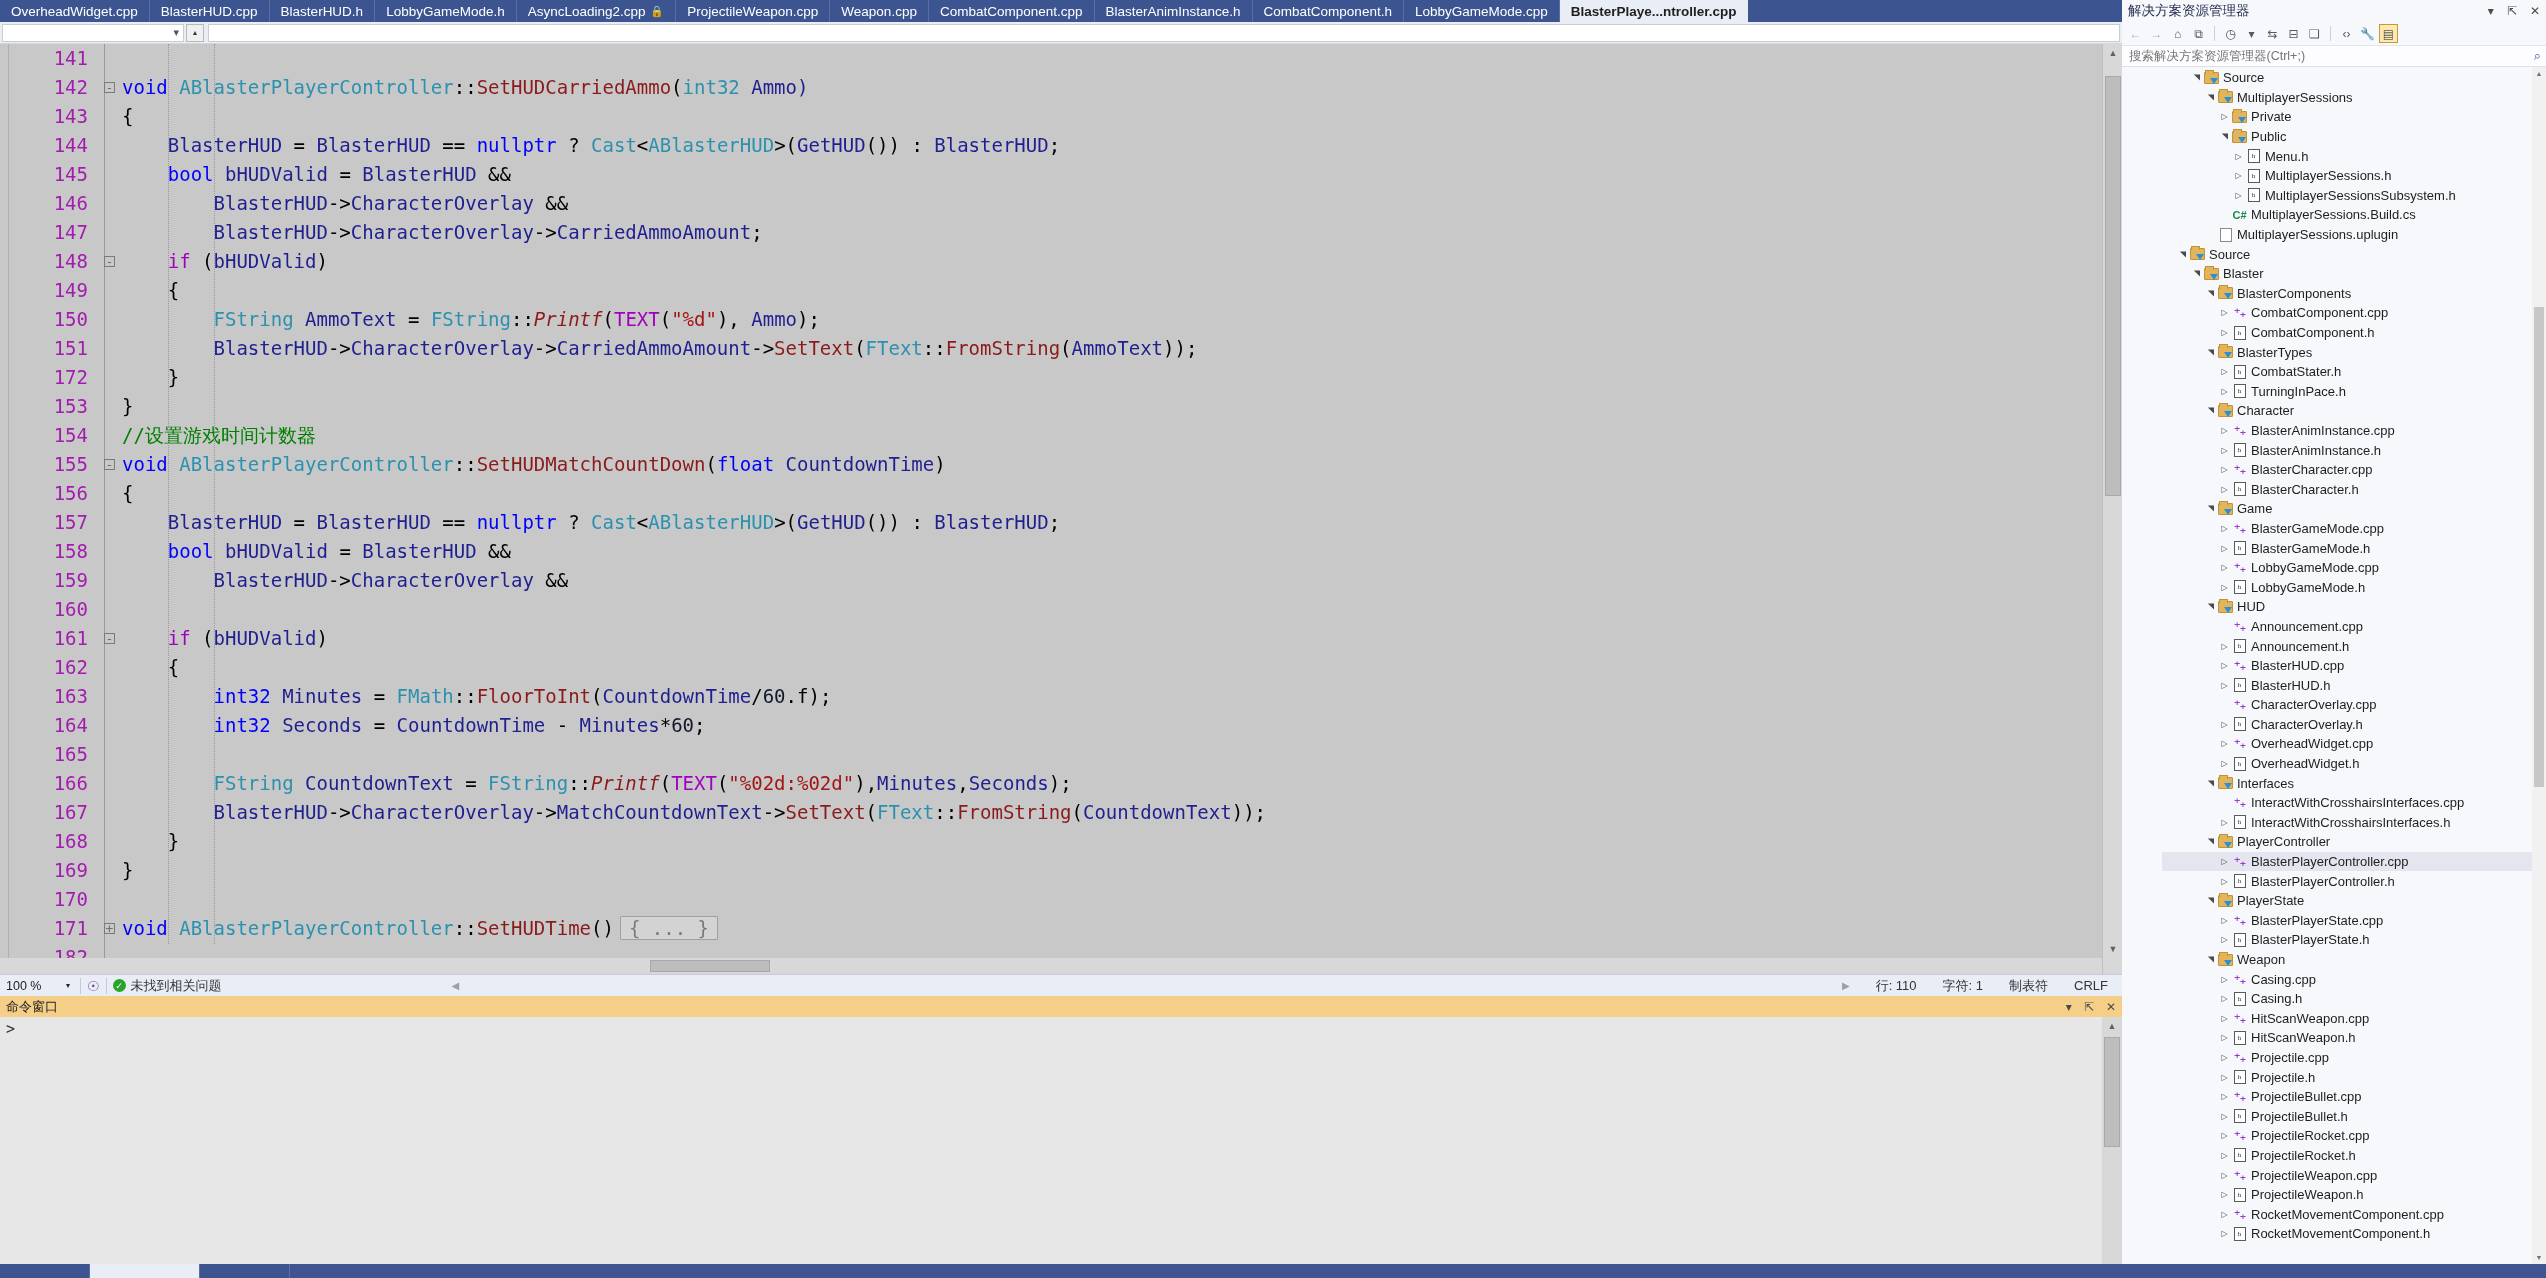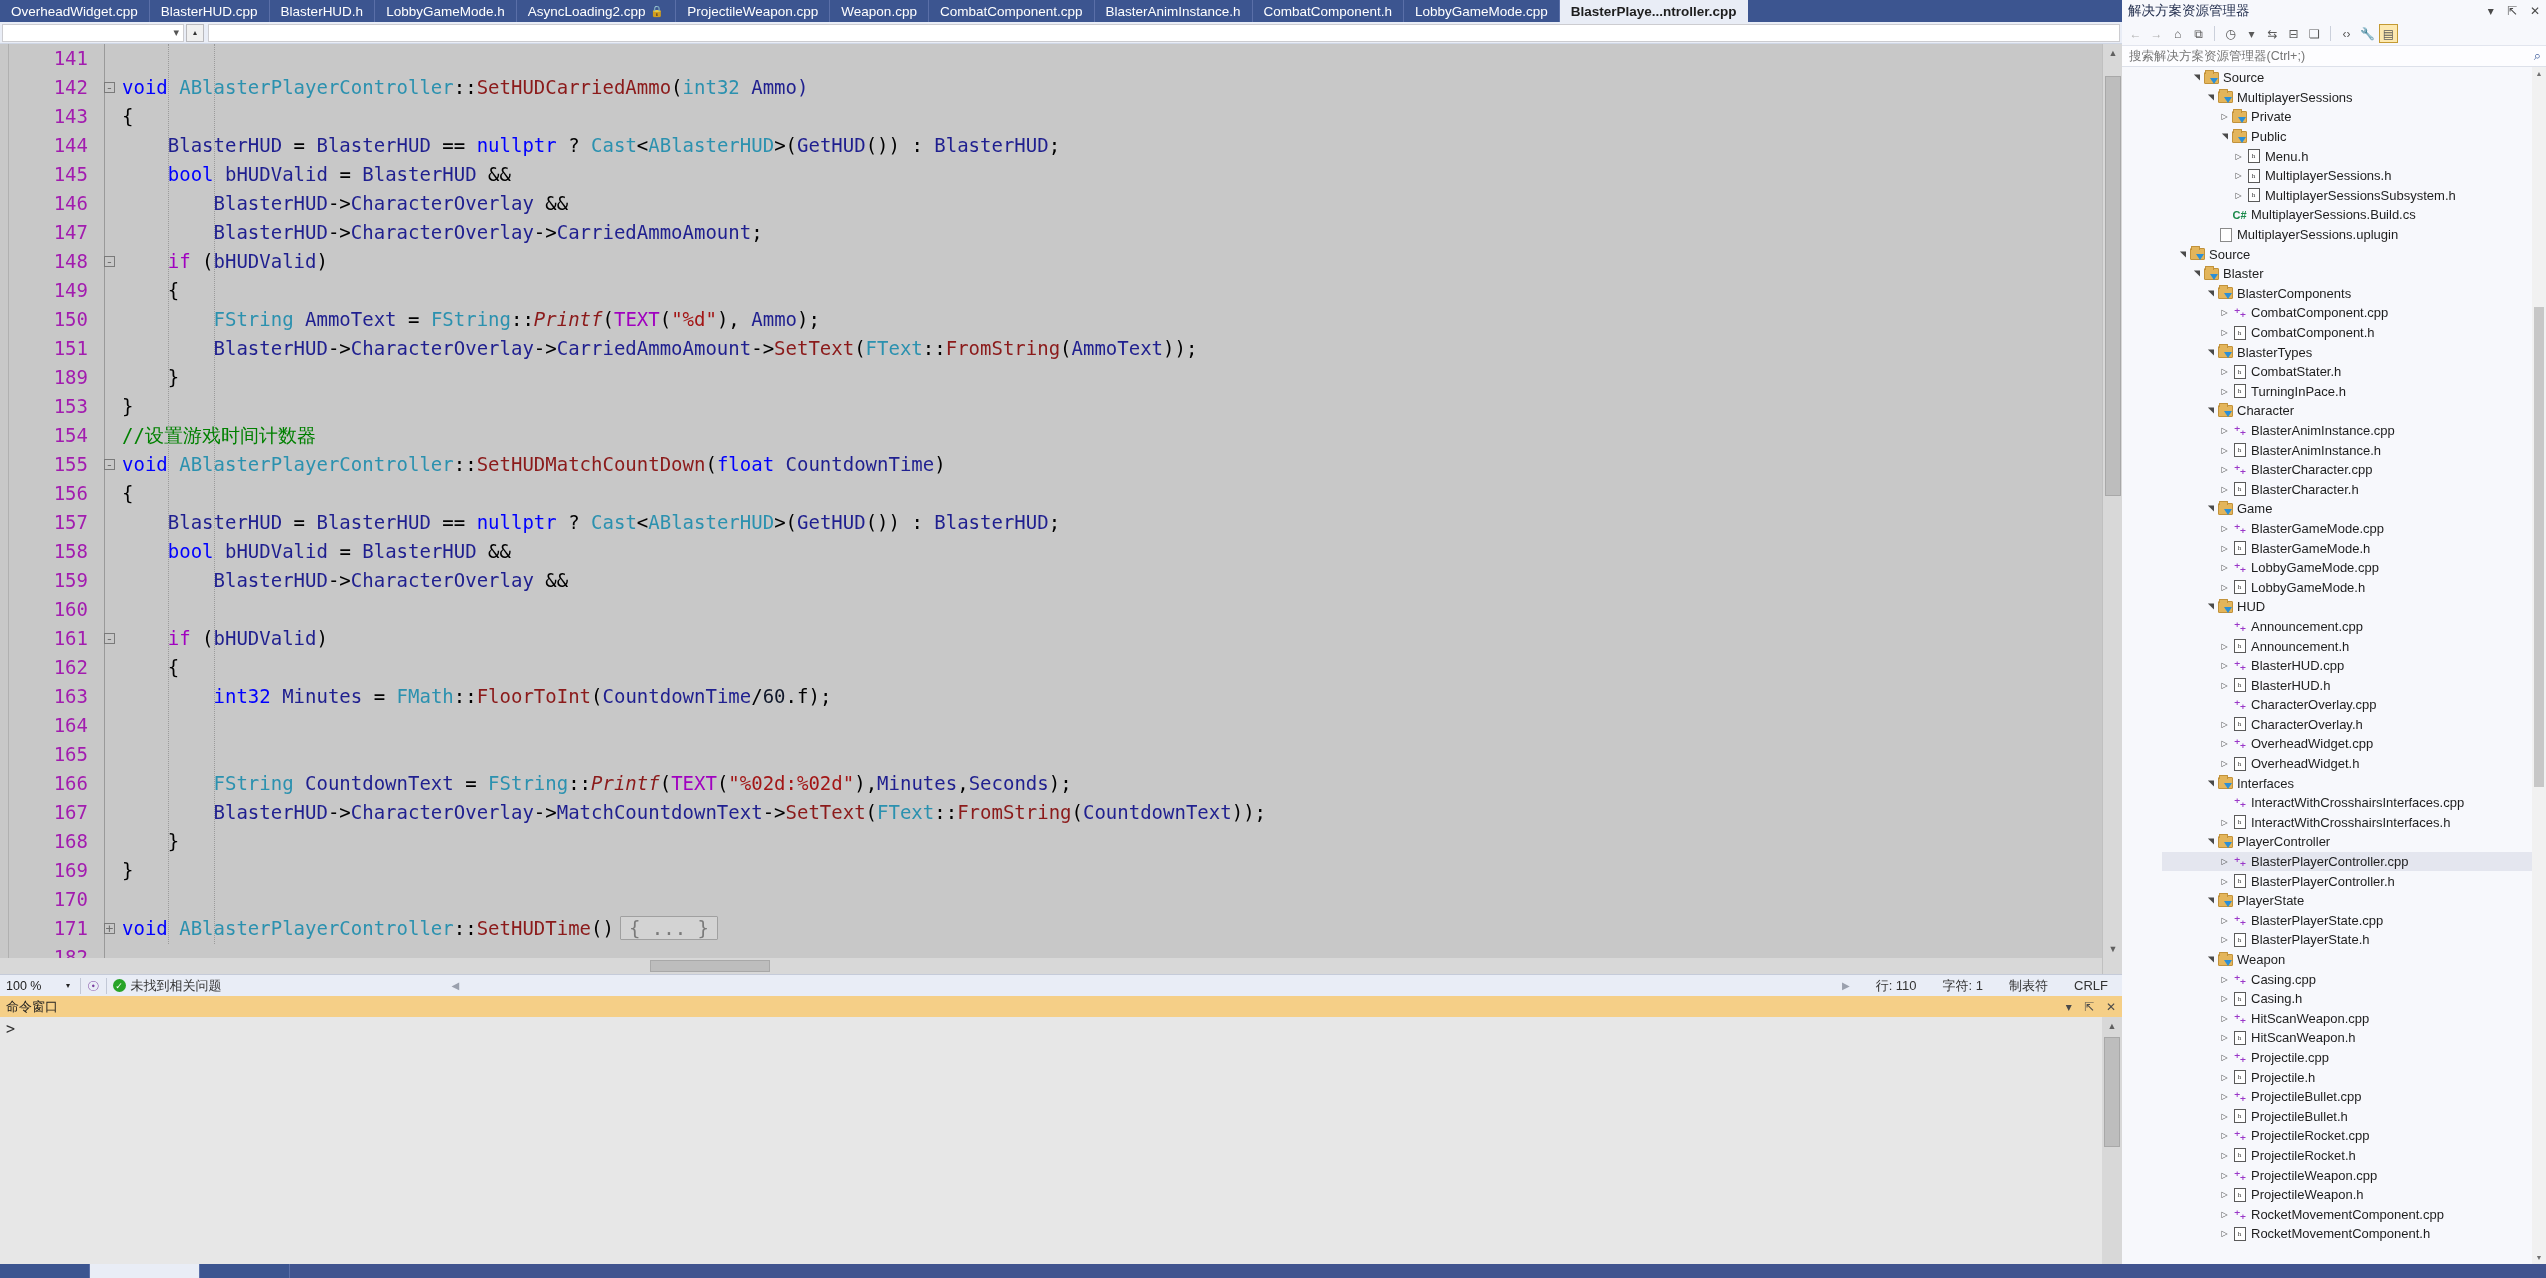--- a/index.html
+++ b/index.html
@@ -339,33 +339,33 @@
         <div class="line"><span class="lnum">142</span><span class="fold" style="border: 1px solid rgb(122, 122, 122); width: 11px; height: 11px; line-height: 9px; top: 9px; background: rgb(200, 200, 200);">-</span><span class="code"><span class="k">void </span><span class="ty">ABlasterPlayerController</span><span class="pl">::</span><span class="fn">SetHUDCarriedAmmo</span><span class="pl">(</span><span class="ty">int32</span><span class="id"> Ammo)</span></span></div>
         <div class="line"><span class="lnum">143</span><span class="code"><span class="pl">{</span></span></div>
         <div class="line"><span class="lnum">144</span><span class="code"><span class="id">    BlasterHUD </span><span class="pl">= </span><span class="id">BlasterHUD </span><span class="pl">== </span><span class="k">nullptr</span><span class="pl"> ? </span><span class="ty">Cast</span><span class="pl">&lt;</span><span class="ty">ABlasterHUD</span><span class="pl">&gt;(</span><span class="id">GetHUD</span><span class="pl">()) : </span><span class="id">BlasterHUD</span><span class="pl">;</span></span></div>
         <div class="line"><span class="lnum">145</span><span class="code"><span class="pl">    </span><span class="k">bool</span><span class="id"> bHUDValid </span><span class="pl">= </span><span class="id">BlasterHUD </span><span class="pl">&amp;&amp;</span></span></div>
         <div class="line"><span class="lnum">146</span><span class="code"><span class="id">        BlasterHUD</span><span class="pl">-&gt;</span><span class="id">CharacterOverlay </span><span class="pl">&amp;&amp;</span></span></div>
         <div class="line"><span class="lnum">147</span><span class="code"><span class="id">        BlasterHUD</span><span class="pl">-&gt;</span><span class="id">CharacterOverlay</span><span class="pl">-&gt;</span><span class="id">CarriedAmmoAmount</span><span class="pl">;</span></span></div>
         <div class="line"><span class="lnum">148</span><span class="fold" style="border: 1px solid rgb(122, 122, 122); width: 11px; height: 11px; line-height: 9px; top: 9px; background: rgb(200, 200, 200);">-</span><span class="code"><span class="pl">    </span><span class="kv">if</span><span class="pl"> (</span><span class="id">bHUDValid</span><span class="pl">)</span></span></div>
         <div class="line"><span class="lnum">149</span><span class="code"><span class="pl">    {</span></span></div>
         <div class="line"><span class="lnum">150</span><span class="code"><span class="pl">        </span><span class="ty">FString</span><span class="id"> AmmoText </span><span class="pl">= </span><span class="ty">FString</span><span class="pl">::</span><span class="fn" style="font-style: italic;">Printf</span><span class="pl">(</span><span class="kv">TEXT</span><span class="pl">(</span><span class="str">"%d"</span><span class="pl">), </span><span class="id">Ammo</span><span class="pl">);</span></span></div>
         <div class="line"><span class="lnum">151</span><span class="code"><span class="id">        BlasterHUD</span><span class="pl">-&gt;</span><span class="id">CharacterOverlay</span><span class="pl">-&gt;</span><span class="id">CarriedAmmoAmount</span><span class="pl">-&gt;</span><span class="fn">SetText</span><span class="pl">(</span><span class="ty">FText</span><span class="pl">::</span><span class="fn">FromString</span><span class="pl">(</span><span class="id">AmmoText</span><span class="pl">));</span></span></div>
-        <div class="line"><span class="lnum">189</span><span class="code"><span class="pl">    }</span></span></div>
+        <div class="line"><span class="lnum">172</span><span class="code"><span class="pl">    }</span></span></div>
         <div class="line"><span class="lnum">153</span><span class="code"><span class="pl">}</span></span></div>
         <div class="line"><span class="lnum">154</span><span class="code"><span class="cm">//设置游戏时间计数器</span></span></div>
         <div class="line"><span class="lnum">155</span><span class="fold" style="border: 1px solid rgb(122, 122, 122); width: 11px; height: 11px; line-height: 9px; top: 9px; background: rgb(200, 200, 200);">-</span><span class="code"><span class="k">void </span><span class="ty">ABlasterPlayerController</span><span class="pl">::</span><span class="fn">SetHUDMatchCountDown</span><span class="pl">(</span><span class="k">float</span><span class="id"> CountdownTime</span><span class="pl">)</span></span></div>
         <div class="line"><span class="lnum">156</span><span class="code"><span class="pl">{</span></span></div>
         <div class="line"><span class="lnum">157</span><span class="code"><span class="id">    BlasterHUD </span><span class="pl">= </span><span class="id">BlasterHUD </span><span class="pl">== </span><span class="k">nullptr</span><span class="pl"> ? </span><span class="ty">Cast</span><span class="pl">&lt;</span><span class="ty">ABlasterHUD</span><span class="pl">&gt;(</span><span class="id">GetHUD</span><span class="pl">()) : </span><span class="id">BlasterHUD</span><span class="pl">;</span></span></div>
         <div class="line"><span class="lnum">158</span><span class="code"><span class="pl">    </span><span class="k">bool</span><span class="id"> bHUDValid </span><span class="pl">= </span><span class="id">BlasterHUD </span><span class="pl">&amp;&amp;</span></span></div>
         <div class="line"><span class="lnum">159</span><span class="code"><span class="id">        BlasterHUD</span><span class="pl">-&gt;</span><span class="id">CharacterOverlay </span><span class="pl">&amp;&amp;</span></span></div>
         <div class="line"><span class="lnum">160</span></div>
         <div class="line"><span class="lnum">161</span><span class="fold" style="border: 1px solid rgb(122, 122, 122); width: 11px; height: 11px; line-height: 9px; top: 9px; background: rgb(200, 200, 200);">-</span><span class="code"><span class="pl">    </span><span class="kv">if</span><span class="pl"> (</span><span class="id">bHUDValid</span><span class="pl">)</span></span></div>
         <div class="line"><span class="lnum">162</span><span class="code"><span class="pl">    {</span></span></div>
         <div class="line"><span class="lnum">163</span><span class="code"><span class="pl">        </span><span class="k">int32</span><span class="id"> Minutes </span><span class="pl">= </span><span class="ty">FMath</span><span class="pl">::</span><span class="fn">FloorToInt</span><span class="pl">(</span><span class="id">CountdownTime</span><span class="pl">/</span><span class="num">60</span><span class="pl">.f);</span></span></div>
-        <div class="line"><span class="lnum">164</span></div>
+        <div class="line"><span class="lnum">164</span><span class="code"><span class="pl">        </span><span class="k">int32</span><span class="id"> Seconds </span><span class="pl">= </span><span class="id">CountdownTime </span><span class="pl">- </span><span class="id">Minutes</span><span class="pl">*</span><span class="num">60</span><span class="pl">;</span></span></div>
         <div class="line"><span class="lnum">165</span><span class="code"></span></div>
         <div class="line"><span class="lnum">166</span><span class="code"><span class="pl">        </span><span class="ty">FString</span><span class="id"> CountdownText </span><span class="pl">= </span><span class="ty">FString</span><span class="pl">::</span><span class="fn" style="font-style: italic;">Printf</span><span class="pl">(</span><span class="kv">TEXT</span><span class="pl">(</span><span class="str">"%02d:%02d"</span><span class="pl">),</span><span class="id">Minutes</span><span class="pl">,</span><span class="id">Seconds</span><span class="pl">);</span></span></div>
         <div class="line"><span class="lnum">167</span><span class="code"><span class="id">        BlasterHUD</span><span class="pl">-&gt;</span><span class="id">CharacterOverlay</span><span class="pl">-&gt;</span><span class="id">MatchCountdownText</span><span class="pl">-&gt;</span><span class="fn">SetText</span><span class="pl">(</span><span class="ty">FText</span><span class="pl">::</span><span class="fn">FromString</span><span class="pl">(</span><span class="id">CountdownText</span><span class="pl">));</span></span></div>
         <div class="line"><span class="lnum">168</span><span class="code"><span class="pl">    }</span></span></div>
         <div class="line"><span class="lnum">169</span><span class="code"><span class="pl">}</span></span></div>
         <div class="line"><span class="lnum">170</span><span class="code"></span></div>
         <div class="line"><span class="lnum">171</span><span class="fold" style="border: 1px solid rgb(122, 122, 122); width: 11px; height: 11px; line-height: 9px; top: 9px; background: rgb(200, 200, 200);">+</span><span class="code"><span class="k">void </span><span class="ty">ABlasterPlayerController</span><span class="pl">::</span><span class="fn">SetHUDTime</span><span class="pl">()</span><span class="collapsed" style="margin-left: 6px;">{ ... }</span></span></div>
         <div class="line"><span class="lnum">182</span><span class="code"></span></div>
         <div class="iguide" style="left: 168px; top: 0px; height: 900px;"></div>
         <div class="iguide" style="left: 214px; top: 0px; height: 900px;"></div>

